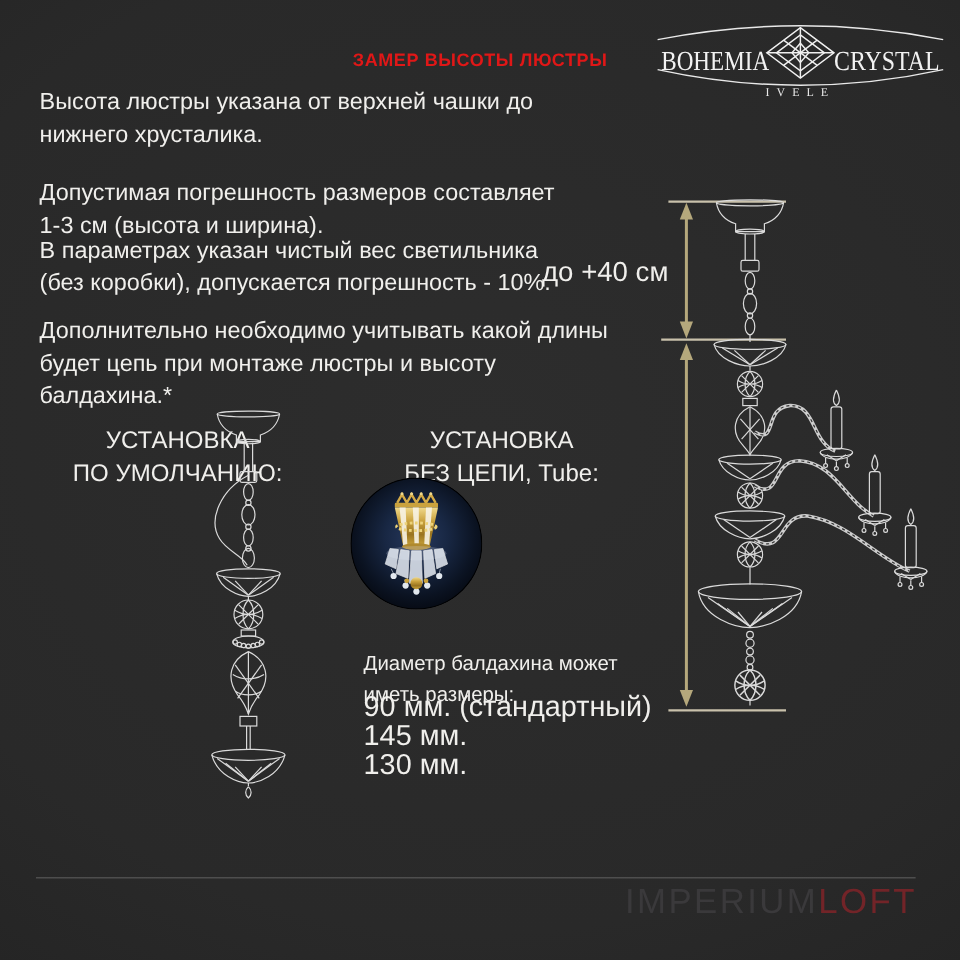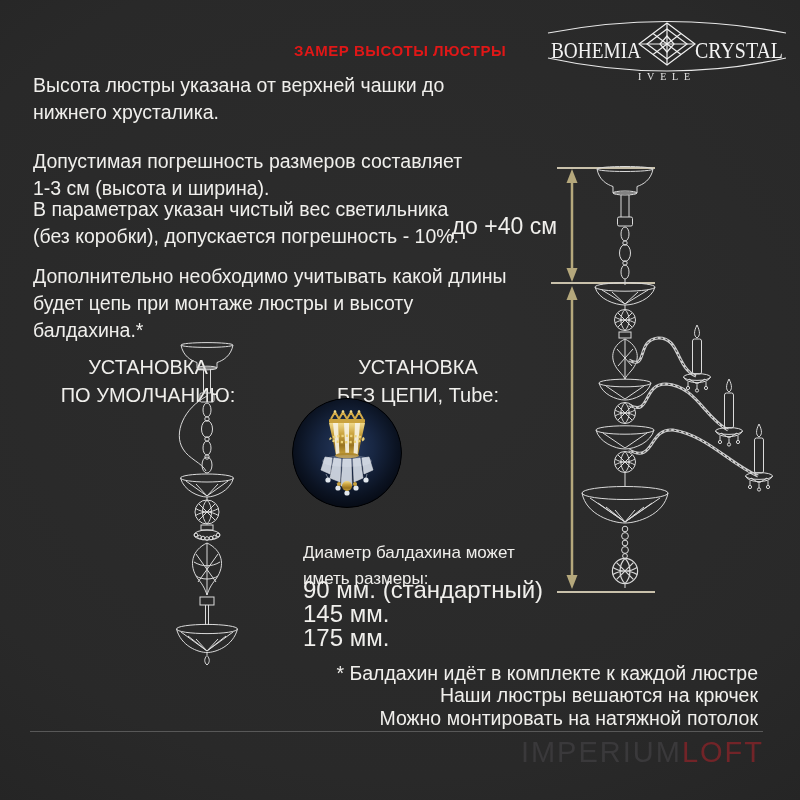--- a/index.html
+++ b/index.html
@@ -342,27 +342,22 @@
       </g>
       <circle cx="55" cy="55" r="54.5" fill="none" stroke="#000000" stroke-width="1"></circle>
     </svg>
   </div>
 
   <div class="abs canopy-heading pre">Диаметр балдахина может
 иметь размеры:</div>
   <div class="abs size-list">
     <div>90 мм. (стандартный)</div>
     <div>145 мм.</div>
-    <div>175 мм.</div>
+    <div>130 мм.</div>
   </div>
 
-  <div class="abs footnotes">
-    <div>* Балдахин идёт в комплекте к каждой люстре</div>
-    <div>Наши люстры вешаются на крючек</div>
-    <div>Можно монтировать на натяжной потолок</div>
-  </div>
 
   <div class="abs footer-divider"></div>
   <div class="abs footer-brand">
     <span class="imperium">IMPERIUM</span><span class="loft">LOFT</span>
   </div>
 
 </div>
 
 </body></html>

